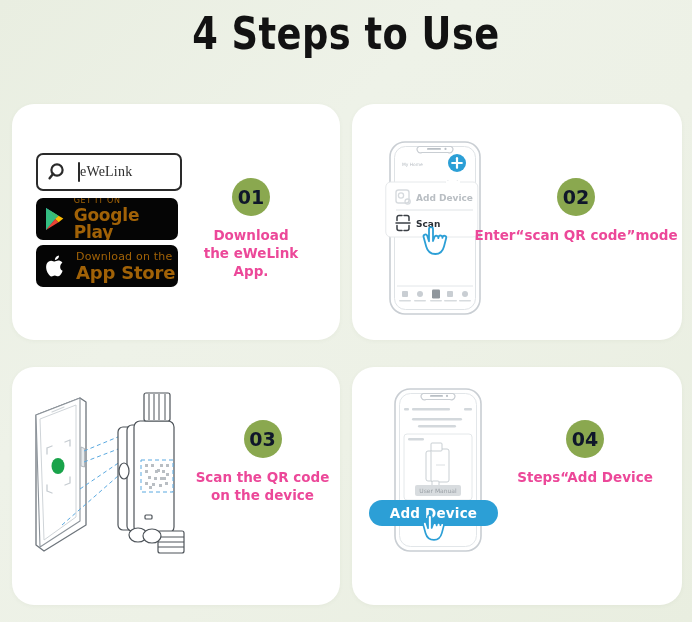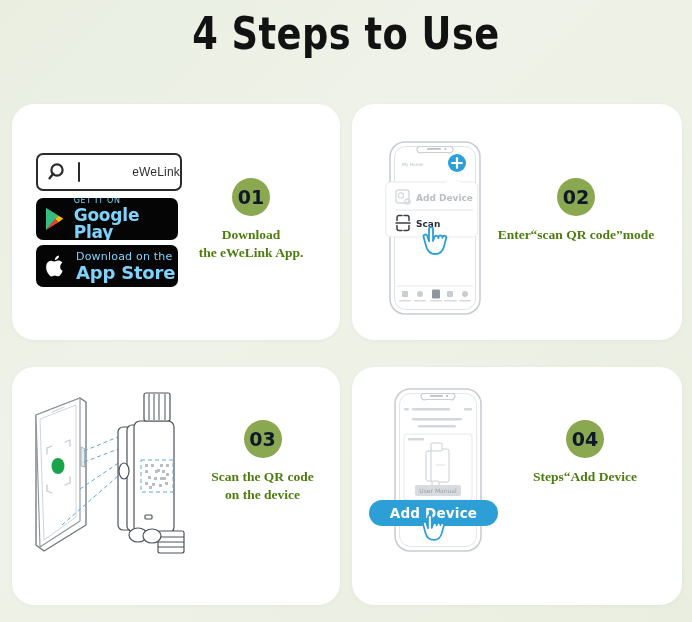--- a/index.html
+++ b/index.html
@@ -33,46 +33,45 @@
   
   .side{position:absolute;text-align:center;}
   .badge{
     width:38px;height:38px;border-radius:50%;
     background:#8aa84f;margin:0 auto 10px auto;
     display:flex;align-items:center;justify-content:center;
     color:#0f172a;font-weight:bold;font-size:19px;
     font-family:"DejaVu Sans","Liberation Sans",sans-serif;
   }
   .caption{
-    font-size:13.5px;font-weight:bold;color:#4d7c0f;line-height:1.35;
+    font-size:13.5px;font-weight:bold;color:#ec4899;line-height:1.35;
     white-space:pre-line;
-    font-family:Liberation Serif, serif;
   }
 
   #side1{left:185px;top:178px;width:132px;}
   #side2{left:468px;top:178px;width:216px;}
   #side3{left:180px;top:420px;width:165px;}
   #side4{left:490px;top:420px;width:190px;}
 
   
   .searchbox{
     position:absolute;left:36px;top:153px;width:142px;height:34px;
     border:2px solid #2a2a2a;border-radius:7px;background:#fff;
     display:flex;align-items:center;
   }
   .searchbox .mag{width:40px;display:flex;align-items:center;justify-content:center;}
   .searchbox .divider{width:2px;height:20px;background:#2a2a2a;border-radius:1px;}
   .searchbox .sbtext{
-    flex:1;text-align:right;font-size:12px;color:#2e2e2e;letter-spacing:.2px;
-    font-family:Liberation Sans, sans-serif;
+    flex:1;text-align:left;font-size:14px;color:#2e2e2e;letter-spacing:.2px;
+    font-family:Liberation Serif, serif;
   }
 
   .storebadge{
     position:absolute;background:#050505;border-radius:7px;
-    display:flex;align-items:center;color:#7dd3fc;overflow:hidden;
+    display:flex;align-items:center;color:#a16207;overflow:hidden;
   }
   #gplay{left:36px;top:198px;width:142px;height:42px;}
   #appstore{left:36px;top:245px;width:142px;height:42px;}
   .storebadge .glogo{width:40px;display:flex;align-items:center;justify-content:center;}
   .storebadge .stext{display:flex;flex-direction:column;justify-content:center;line-height:1;}
   .storebadge .small{font-size:8px;letter-spacing:.7px;margin-bottom:2px;}
   .storebadge .big{font-size:17px;font-weight:bold;letter-spacing:-.2px;}
   #appstore .small{font-size:11px;letter-spacing:.2px;}
   #appstore .big{font-size:18px;}
   .phone svg, .art svg{display:block;}

